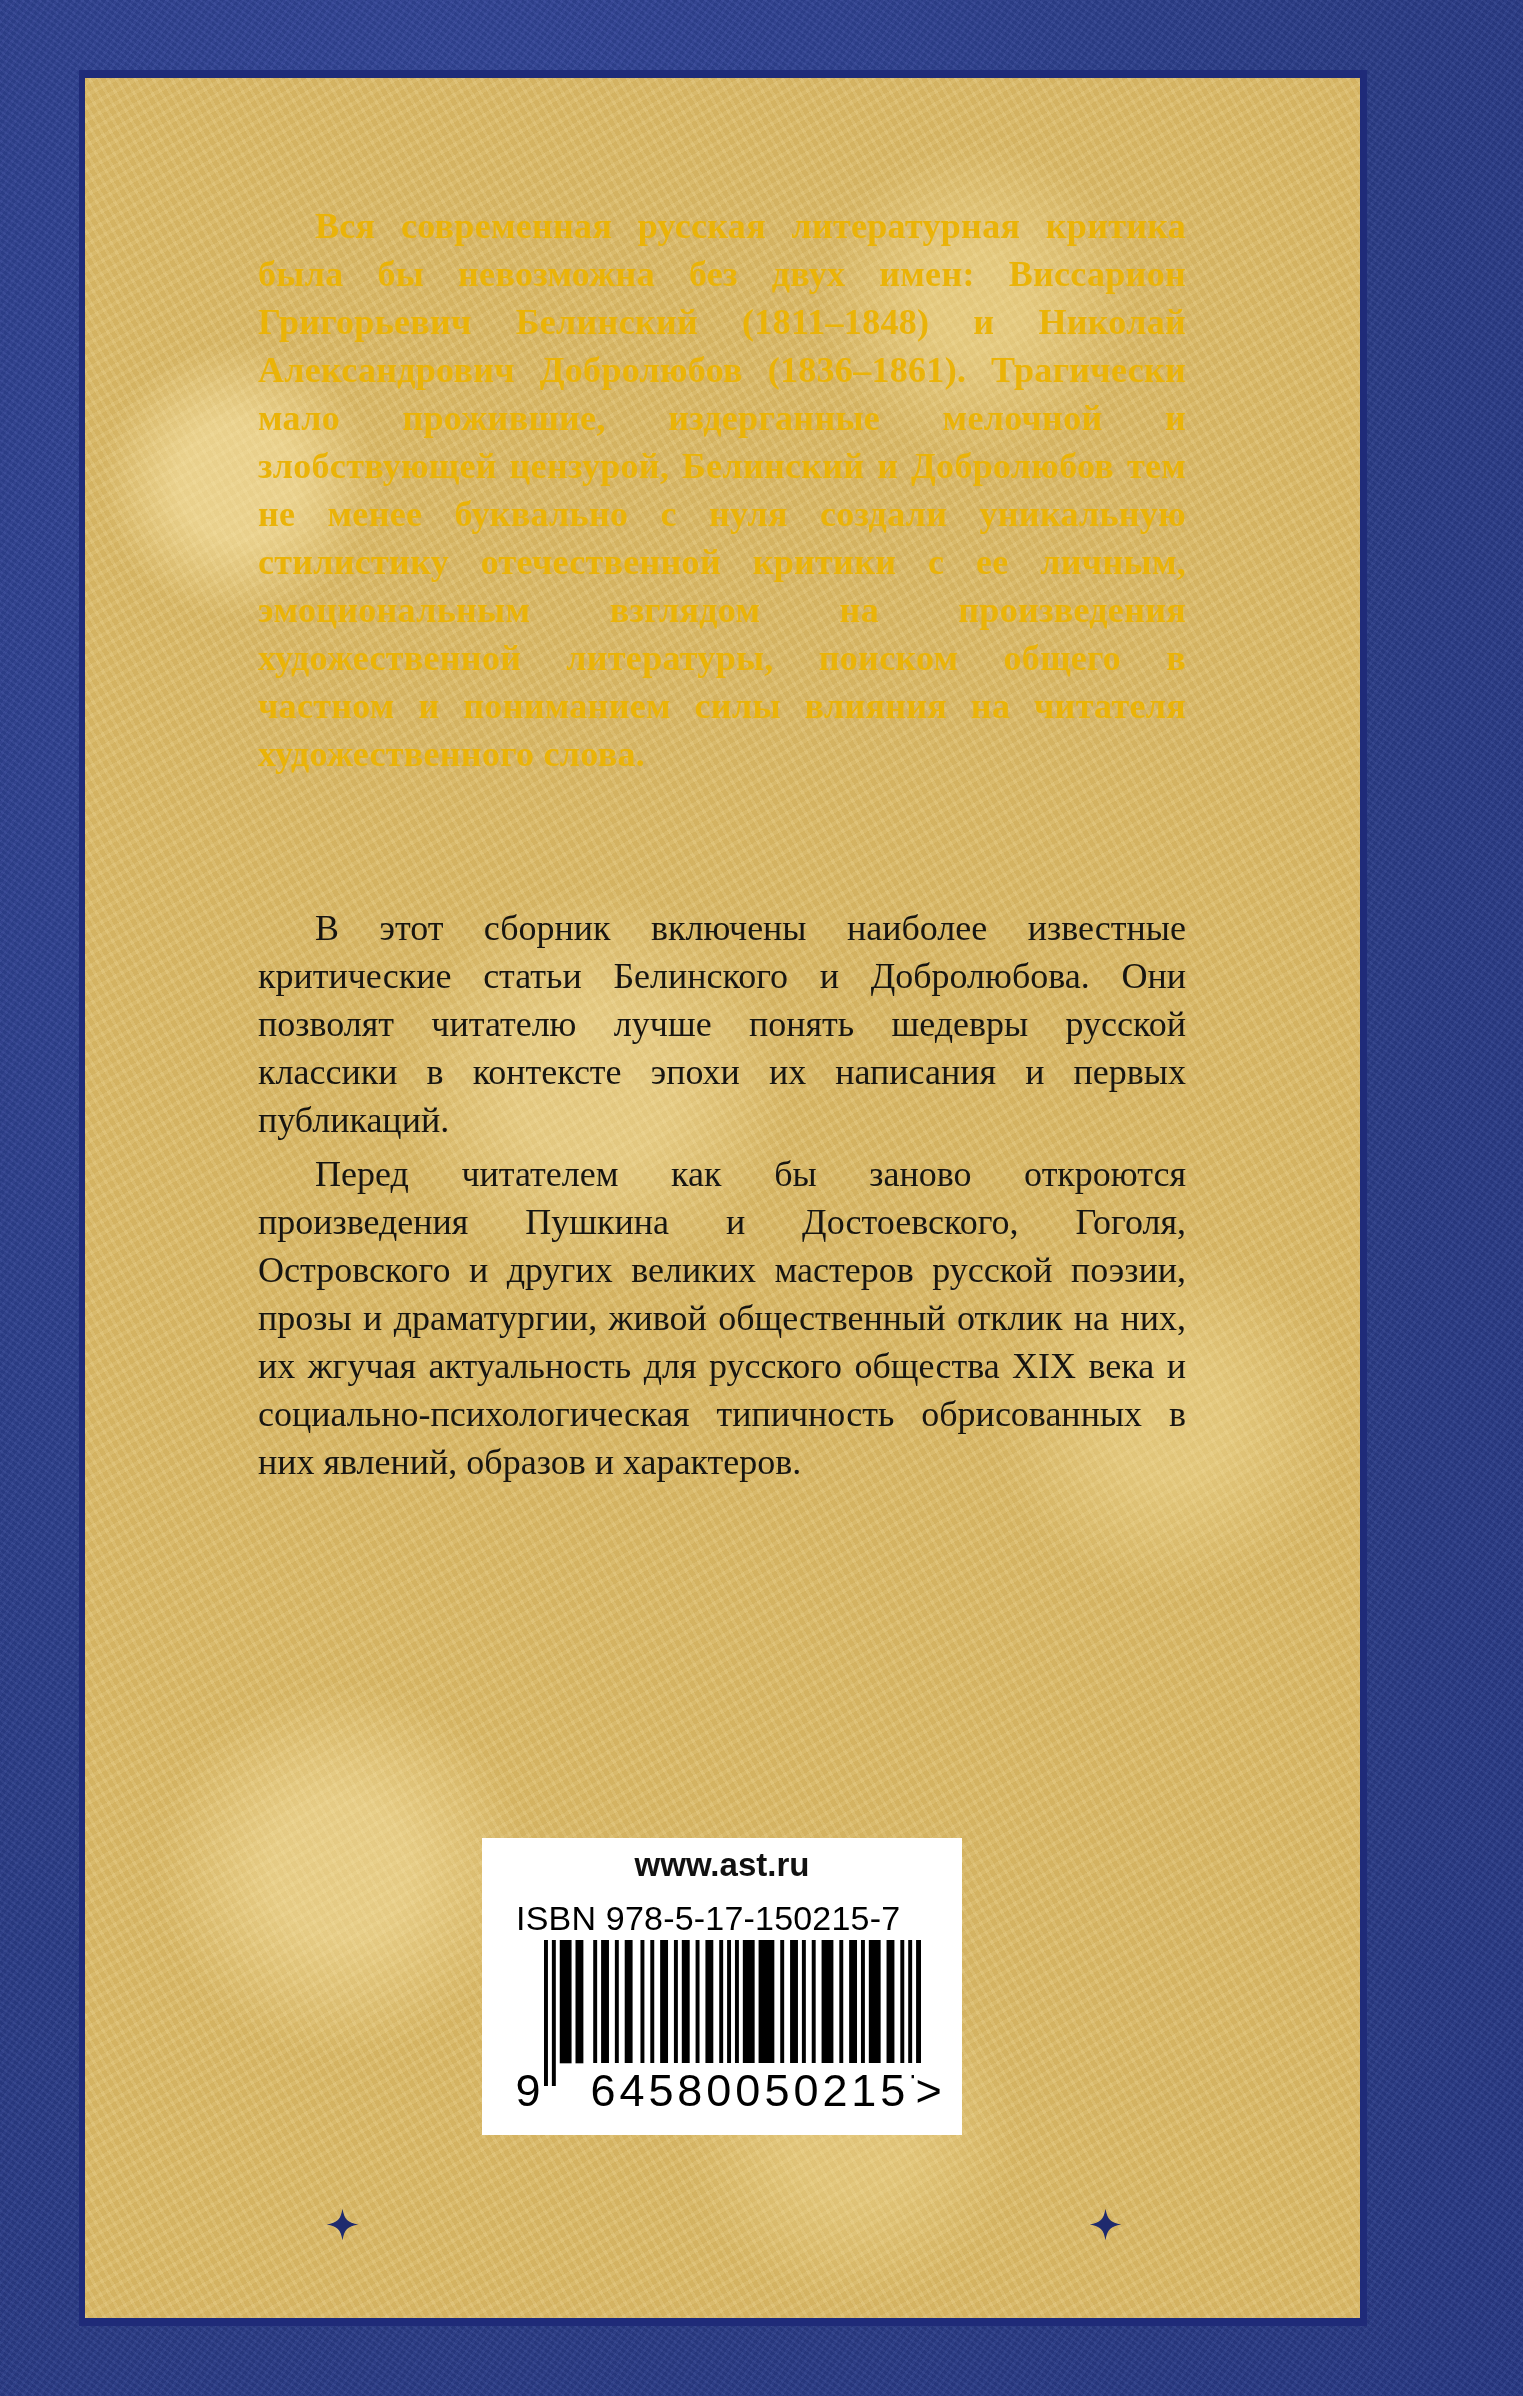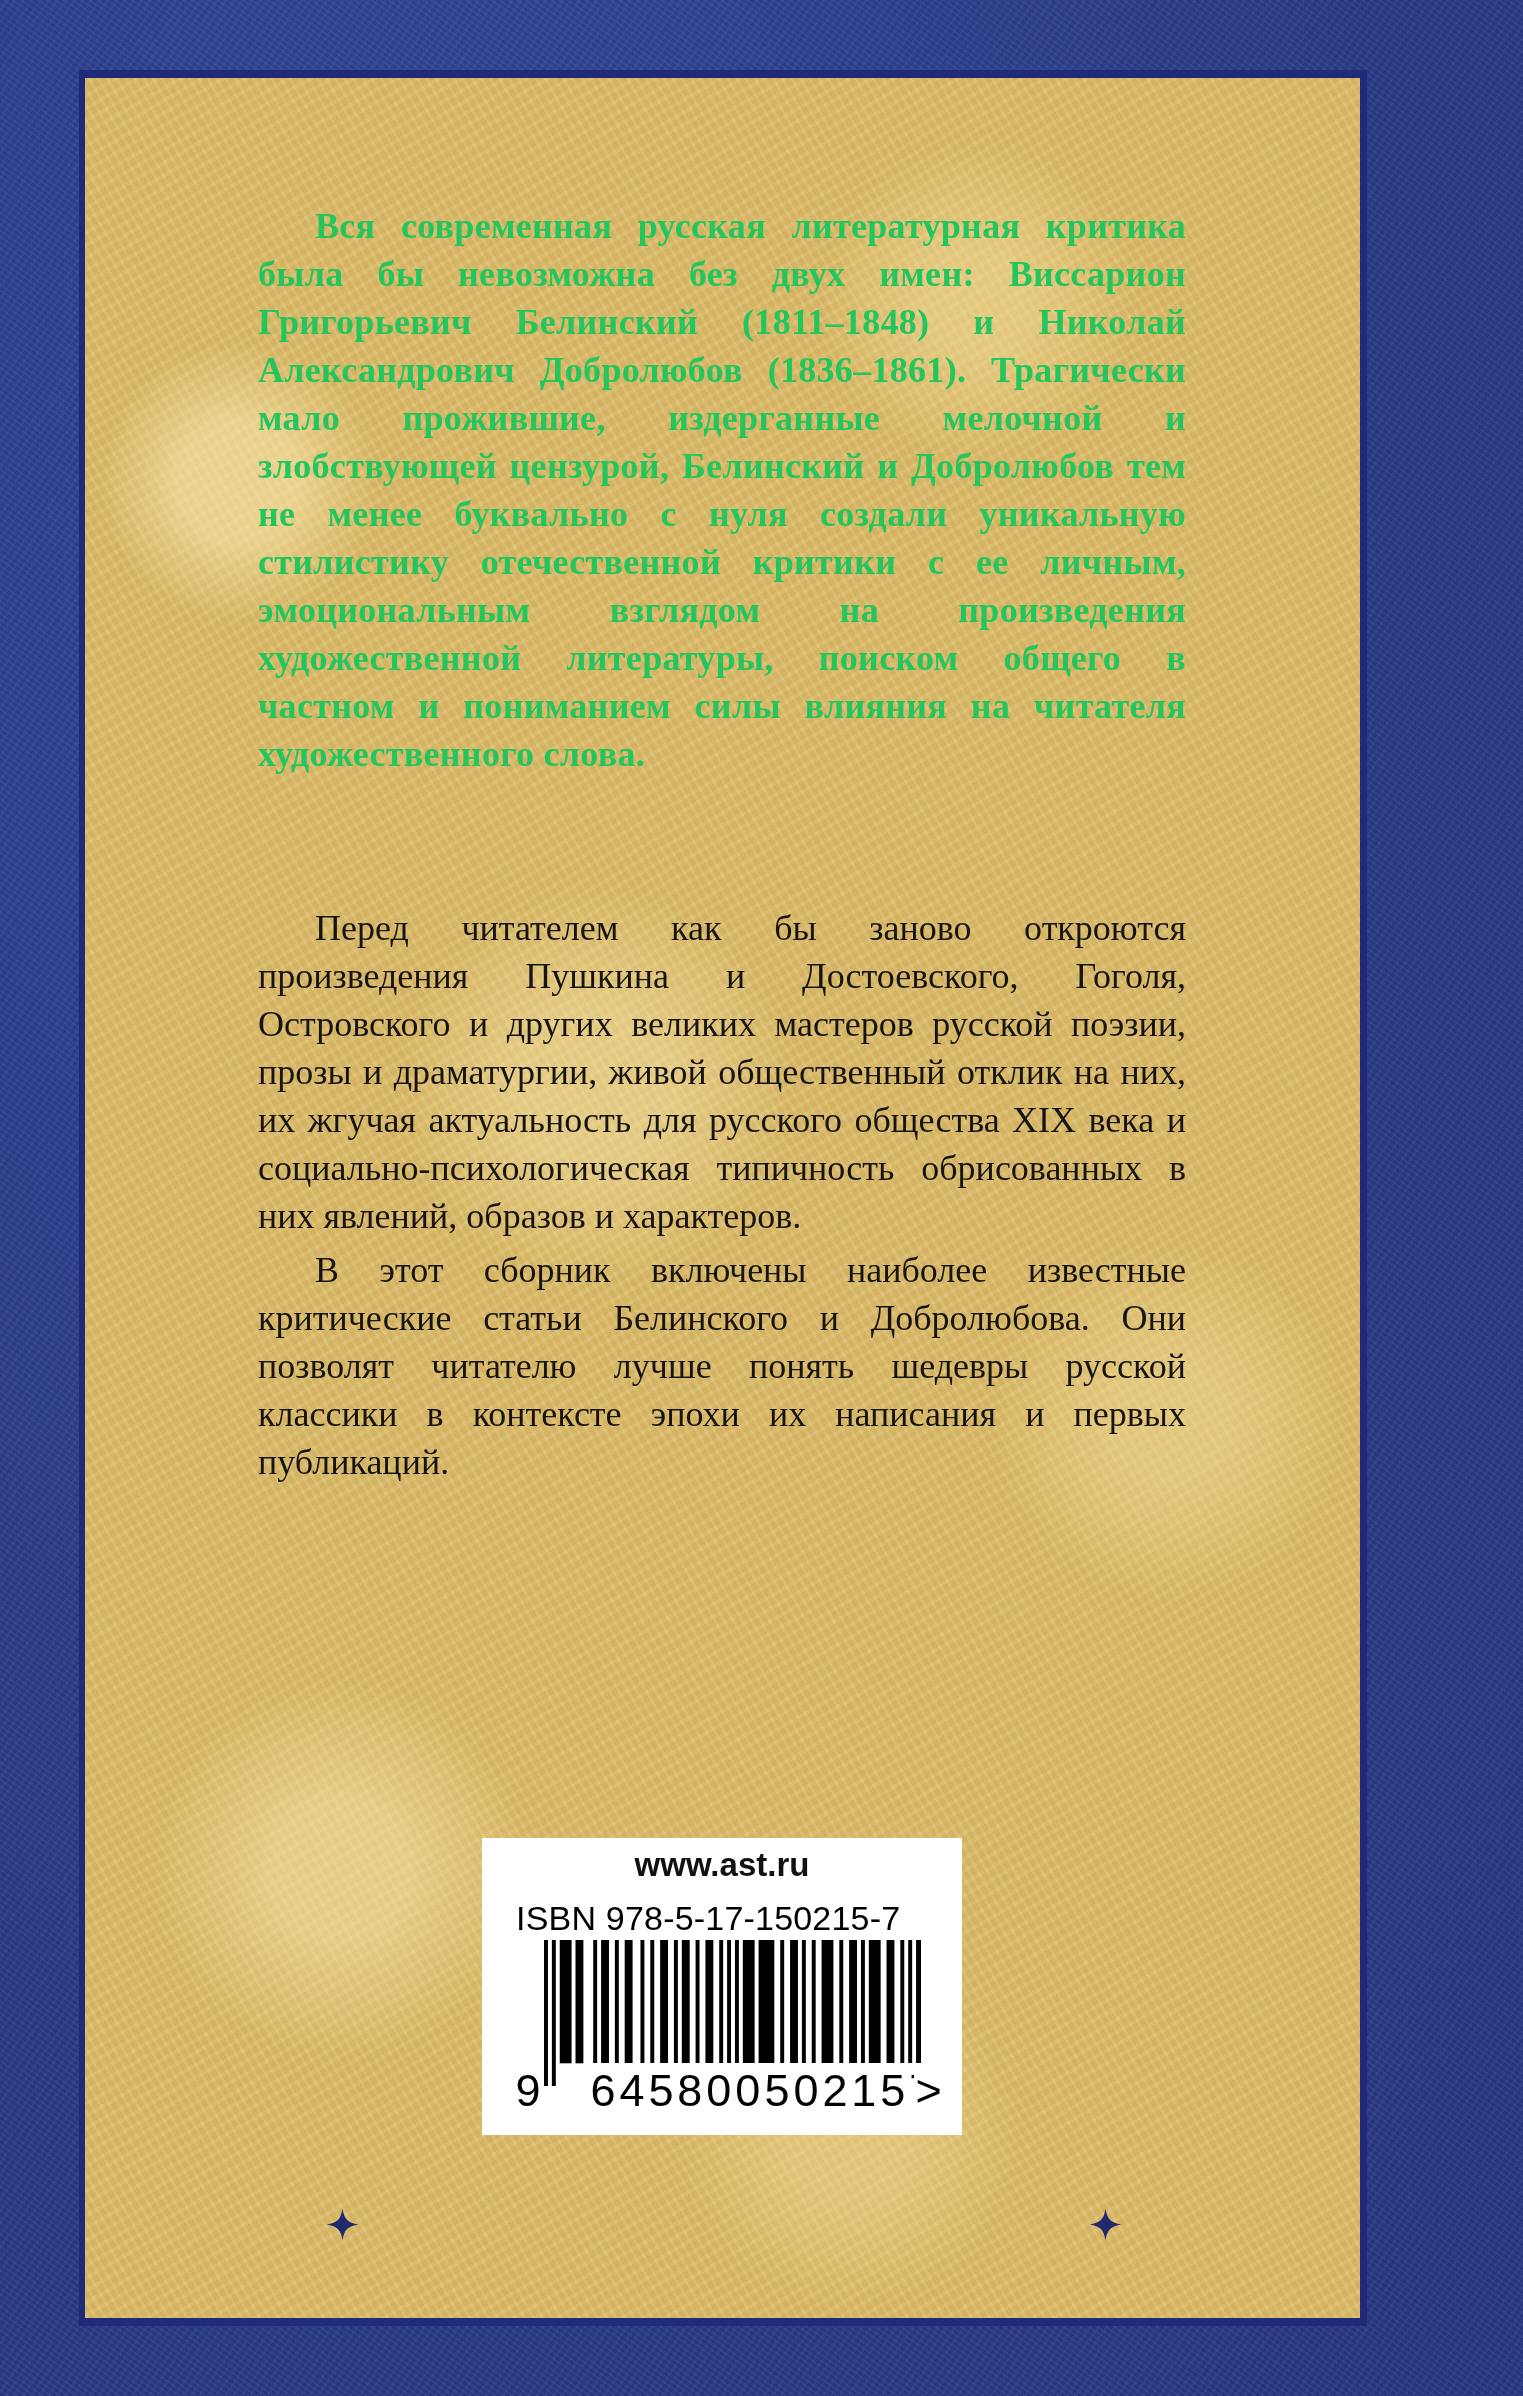--- a/index.html
+++ b/index.html
@@ -23,21 +23,21 @@
       radial-gradient(circle at 12% 18%, rgba(250,232,175,0.55) 0 59px, transparent 138px),
       radial-gradient(circle at 70% 10%, rgba(245,225,160,0.45) 0 49px, transparent 158px),
       radial-gradient(circle at 40% 45%, rgba(250,232,175,0.4) 0 79px, transparent 197px),
       radial-gradient(circle at 85% 60%, rgba(245,225,160,0.4) 0 59px, transparent 177px),
       radial-gradient(circle at 20% 80%, rgba(250,232,175,0.45) 0 69px, transparent 187px),
       radial-gradient(circle at 60% 92%, rgba(245,225,160,0.35) 0 59px, transparent 167px),
       repeating-linear-gradient(60deg, rgba(255,245,210,0.10) 0 3px, rgba(190,150,70,0.08) 3px 7.9px),
       repeating-linear-gradient(-30deg, rgba(255,245,210,0.08) 0 3.9px, rgba(180,140,60,0.07) 3.9px 10.8px);
   }
   .text-block {
-    position: absolute; left: 258px; width: 928px; color: #22c55e;
+    position: absolute; left: 258px; width: 928px; color: #eab308;
     text-align: justify; hyphens: manual;
   }
   .intro {
     top: 202px; font-weight: bold; font-size: 36px; line-height: 48px;
     letter-spacing: 0.3px;
   }
   .body-text {
     top: 904px; font-size: 36px; line-height: 48px; color: #161410;
   }
   .text-block p { margin: 0; text-indent: 57px; }
@@ -79,22 +79,22 @@
 <body>
 
 <div class="panel-border"></div>
 <div class="panel"></div>
 
 <div class="text-block intro">
   <p>Вся современная русская литературная критика была бы невозможна без двух имен: Виссарион Григорьевич Белинский (1811–1848) и Николай Александрович Добролюбов (1836–1861). Трагически мало прожившие, издерганные мелочной и злобствующей цензурой, Белинский и Добролюбов тем не менее буквально с нуля создали уникальную стилистику отечественной критики с ее личным, эмоциональным взглядом на произведения художественной литературы, поиском общего в частном и пониманием силы влияния на читателя художественного слова.</p>
 </div>
 
 <div class="text-block body-text">
+  <p>В этот сборник включены наиболее известные критические статьи Белинского и Добролюбова. Они позволят читателю лучше понять шедевры русской классики в контексте эпохи их написания и первых публикаций.</p>
   <p>Перед читателем как бы заново откроются произведения Пушкина и Достоевского, Гоголя, Островского и других великих мастеров русской поэзии, прозы и драматургии, живой общественный отклик на них, их жгучая актуальность для русского общества XIX века и социально-психологическая типичность обрисованных в них явлений, образов и характеров.</p>
-  <p>В этот сборник включены наиболее известные критические статьи Белинского и Добролюбова. Они позволят читателю лучше понять шедевры русской классики в контексте эпохи их написания и первых публикаций.</p>
 </div>
 
 <div class="barcode-box">
   <div class="site">www.ast.ru</div>
   <div class="isbn">ISBN 978-5-17-150215-7</div>
   <svg class="bars" viewBox="0 0 383 148" preserveAspectRatio="none">
     <g fill="#000">
       <rect x="0" y="0" width="4" height="148"></rect>
         <rect x="8" y="0" width="4" height="148"></rect>
       <rect x="16" y="0" width="12" height="125"></rect>

